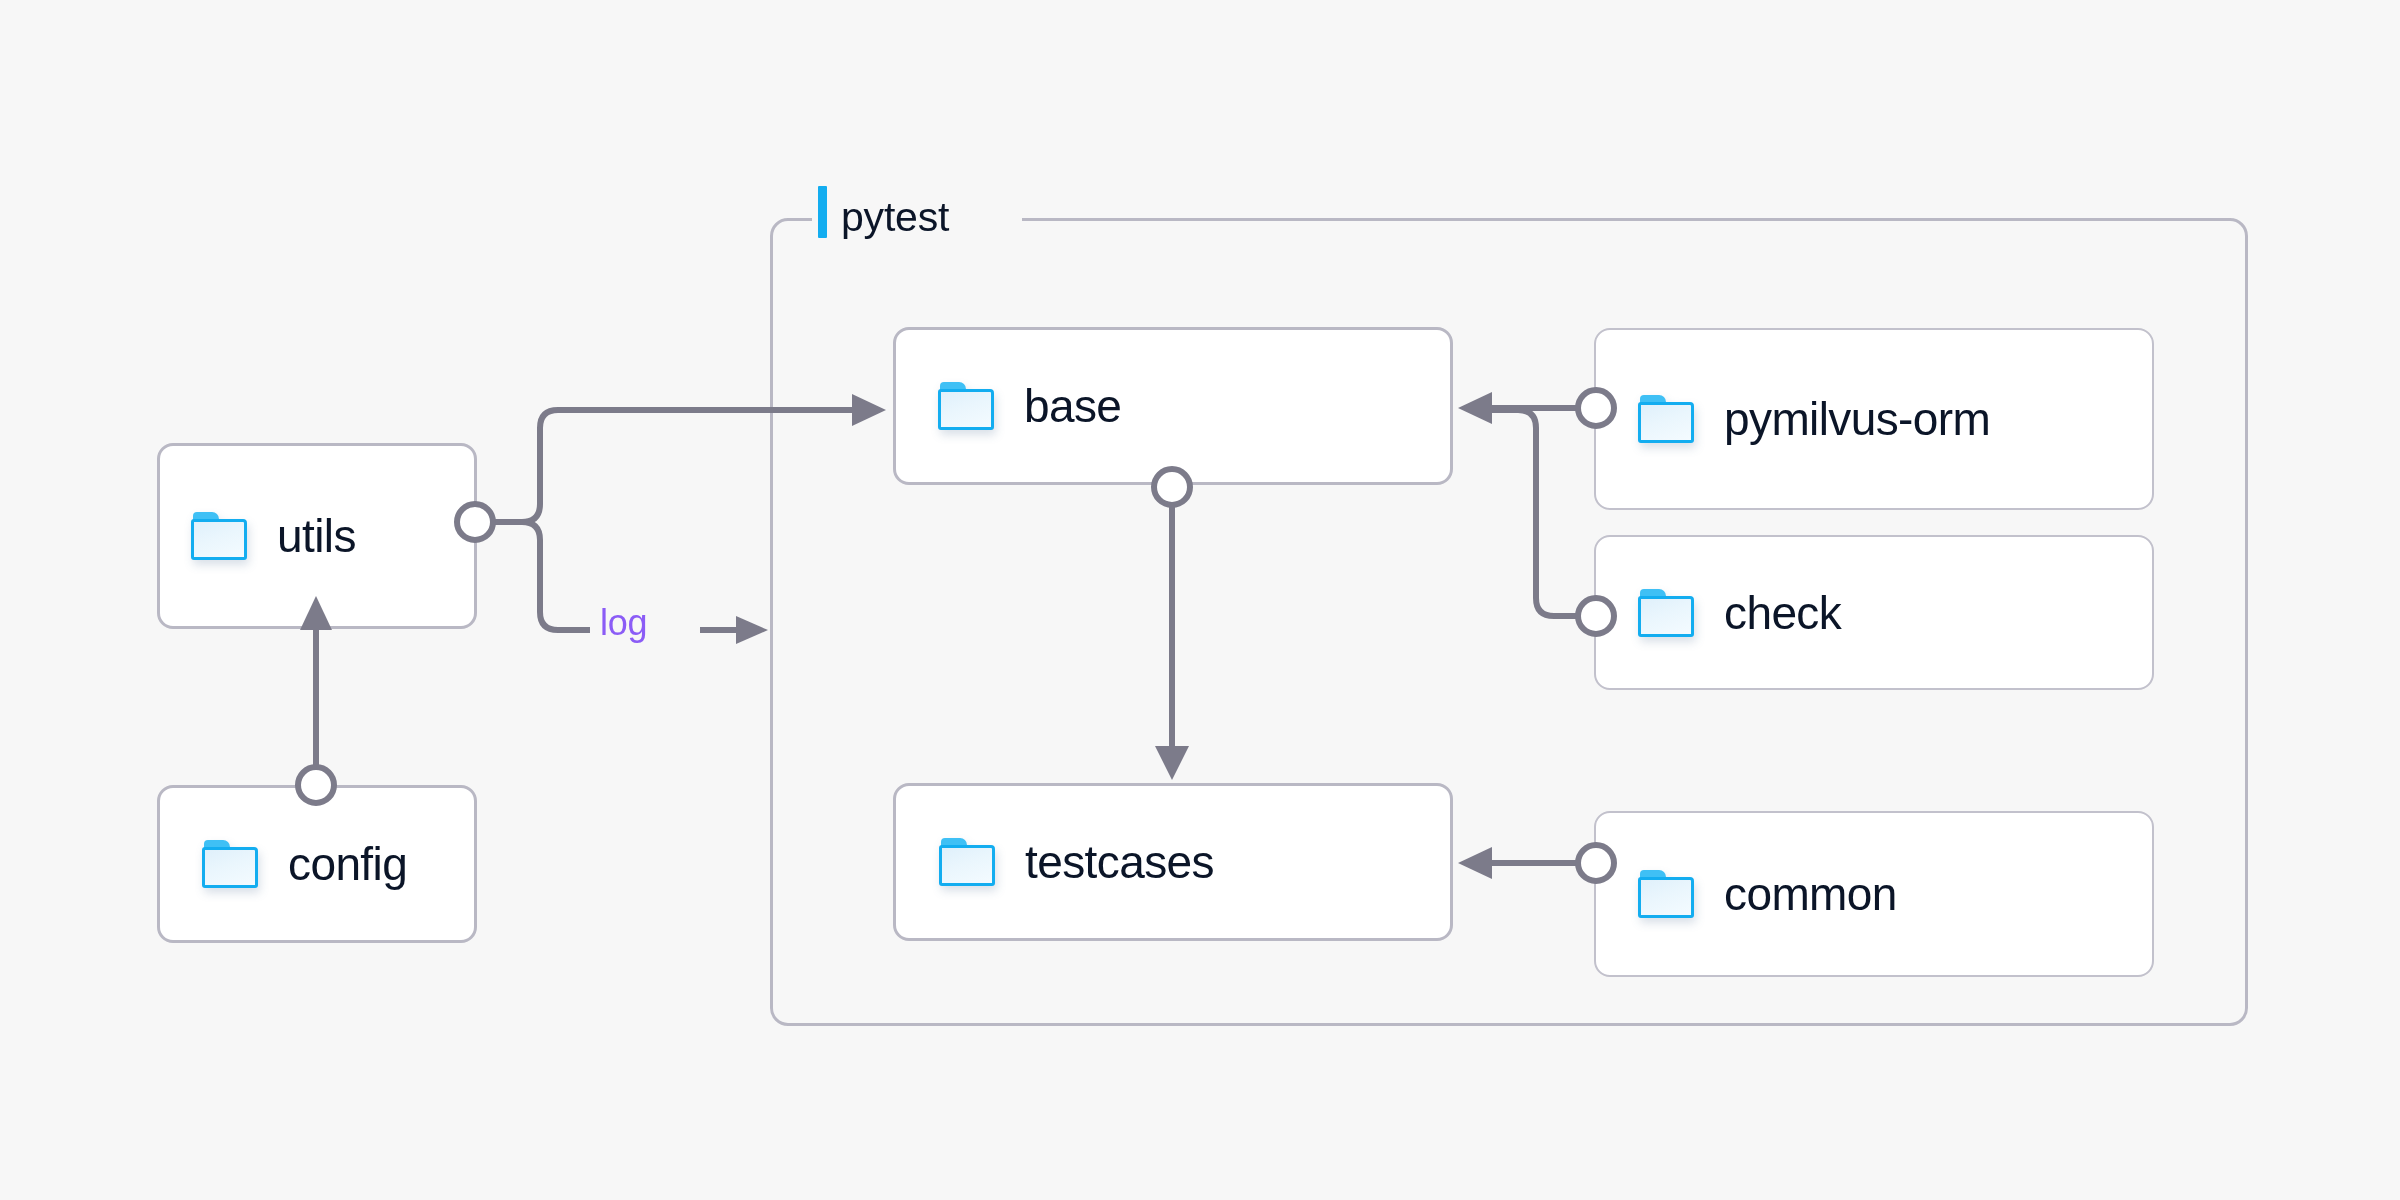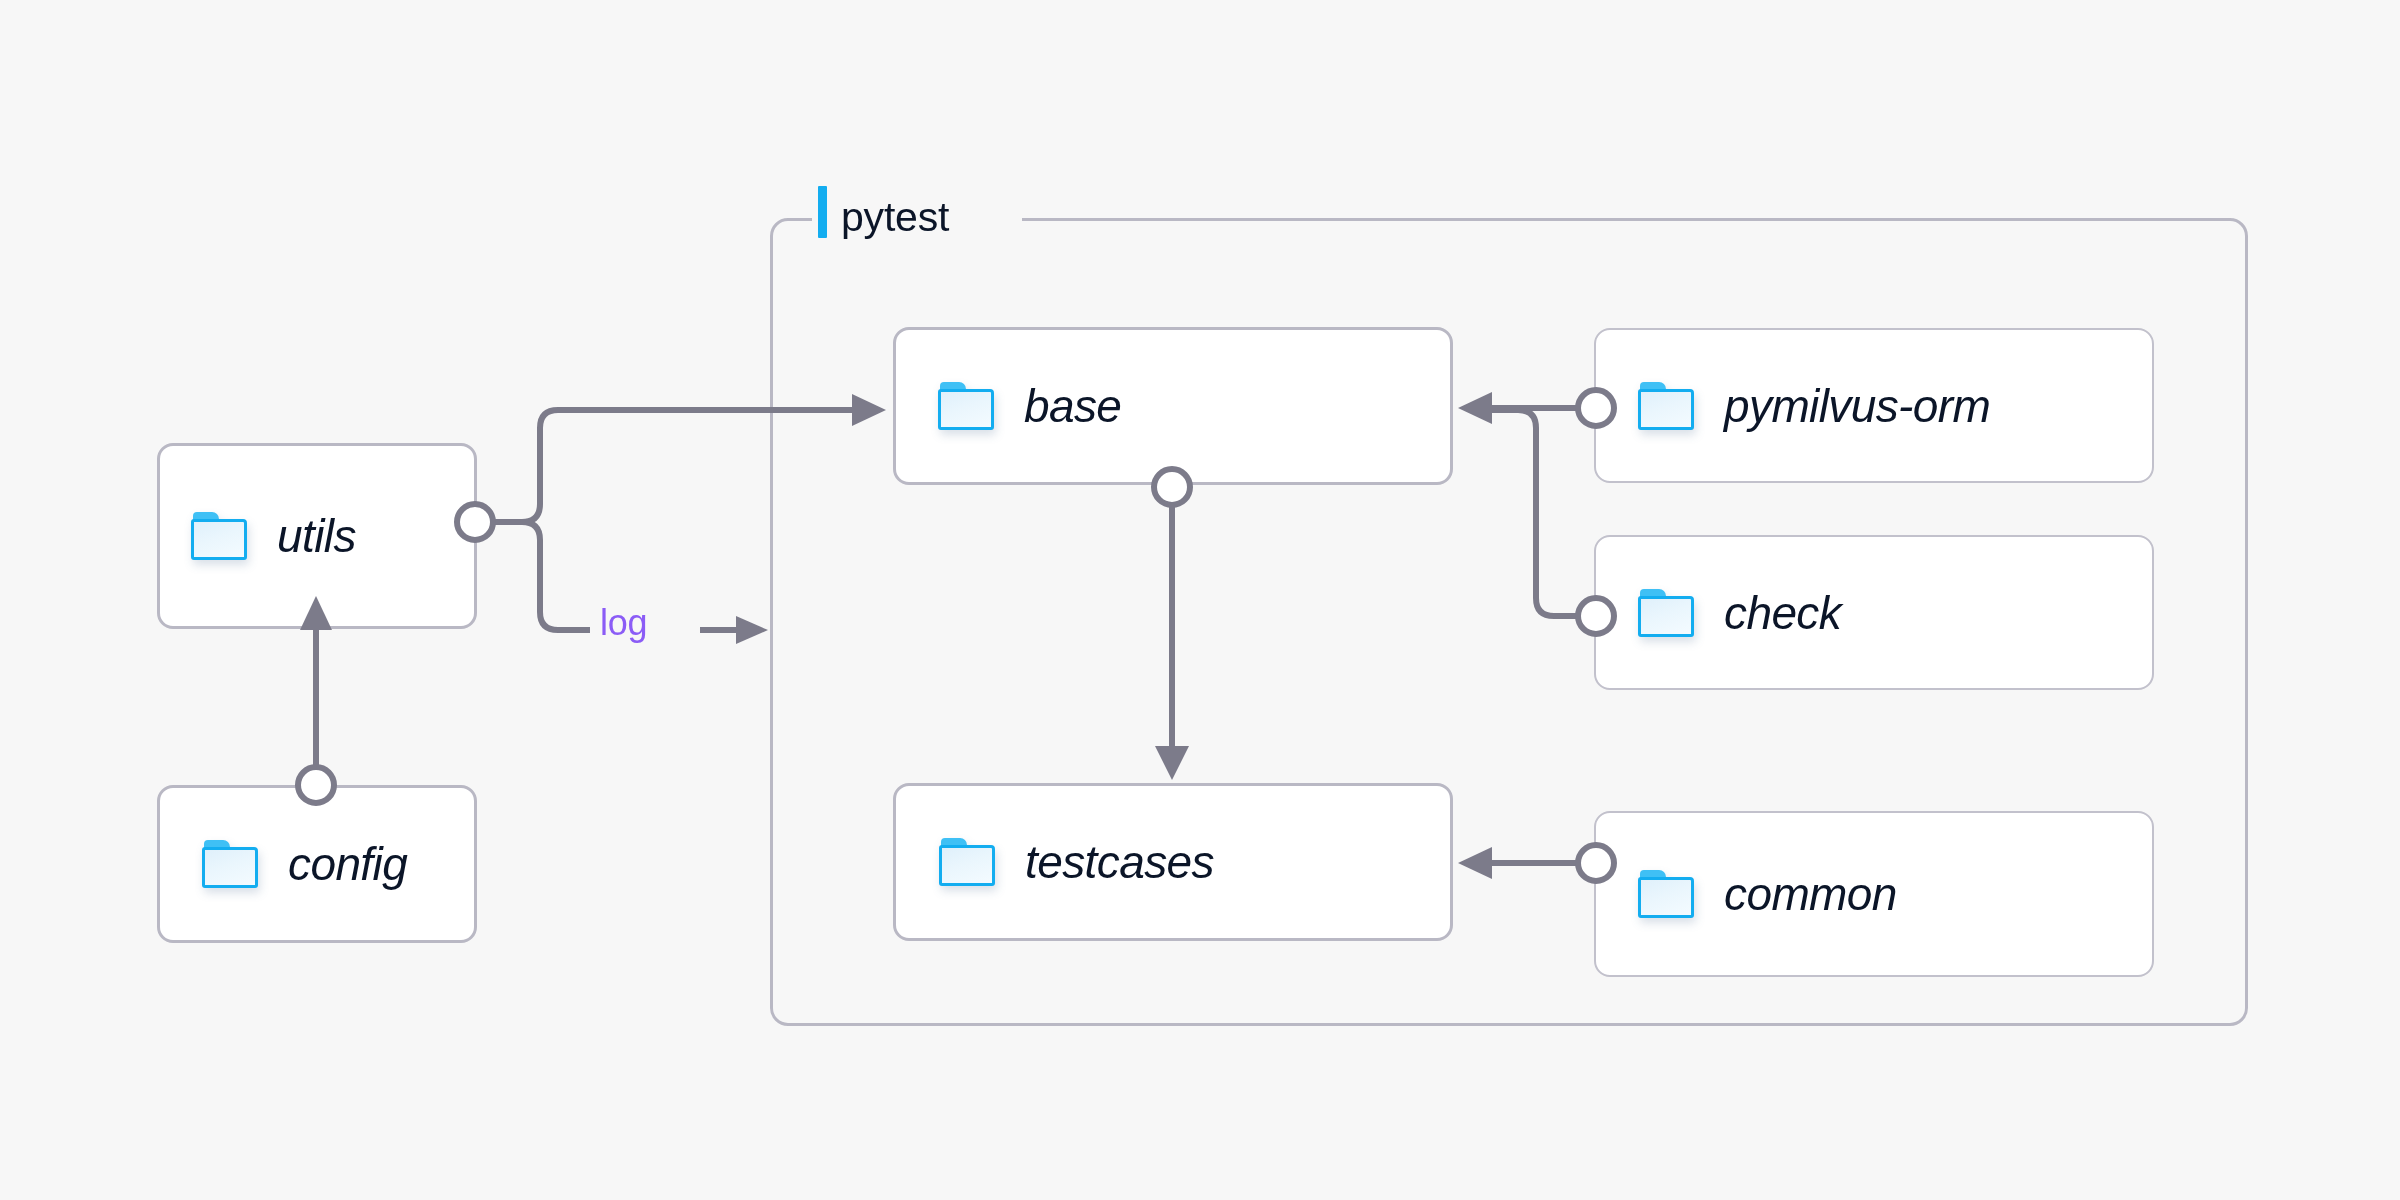--- a/index.html
+++ b/index.html
@@ -53,21 +53,20 @@
   .node {
     position: absolute;
     box-sizing: border-box;
     background: #ffffff;
     border: 3px solid #b9b8c4;
     border-radius: 16px;
     display: flex;
     align-items: center;
     padding-left: 42px;
     gap: 30px;
-    font-style: italic;
   }
   .node.thin {
     border-width: 2px;
     border-color: #c2c1cc;
   }
   .node-label {
     font-size: 46px;
     color: #0b1528;
     letter-spacing: -0.6px;
     white-space: nowrap;
@@ -171,21 +170,21 @@
   </div>
 
   <div class="node" style="left:893px; top:783px; width:560px; height:158px;padding-left:43px;">
     <span class="folder-icon">
       <span class="tab"></span>
         <span class="body"></span>
     </span>
     <span class="node-label">testcases</span>
   </div>
 
-  <div class="node thin" style="left:1594px; top:328px; width:560px; height:155px;">
+  <div class="node thin" style="left:1594px; top:328px; width:560px; height:182px;">
     <span class="folder-icon">
       <span class="tab"></span>
         <span class="body"></span>
     </span>
     <span class="node-label">pymilvus-orm</span>
   </div>
 
   <div class="node thin" style="left:1594px; top:535px; width:560px; height:155px;">
     <span class="folder-icon">
       <span class="tab"></span>

